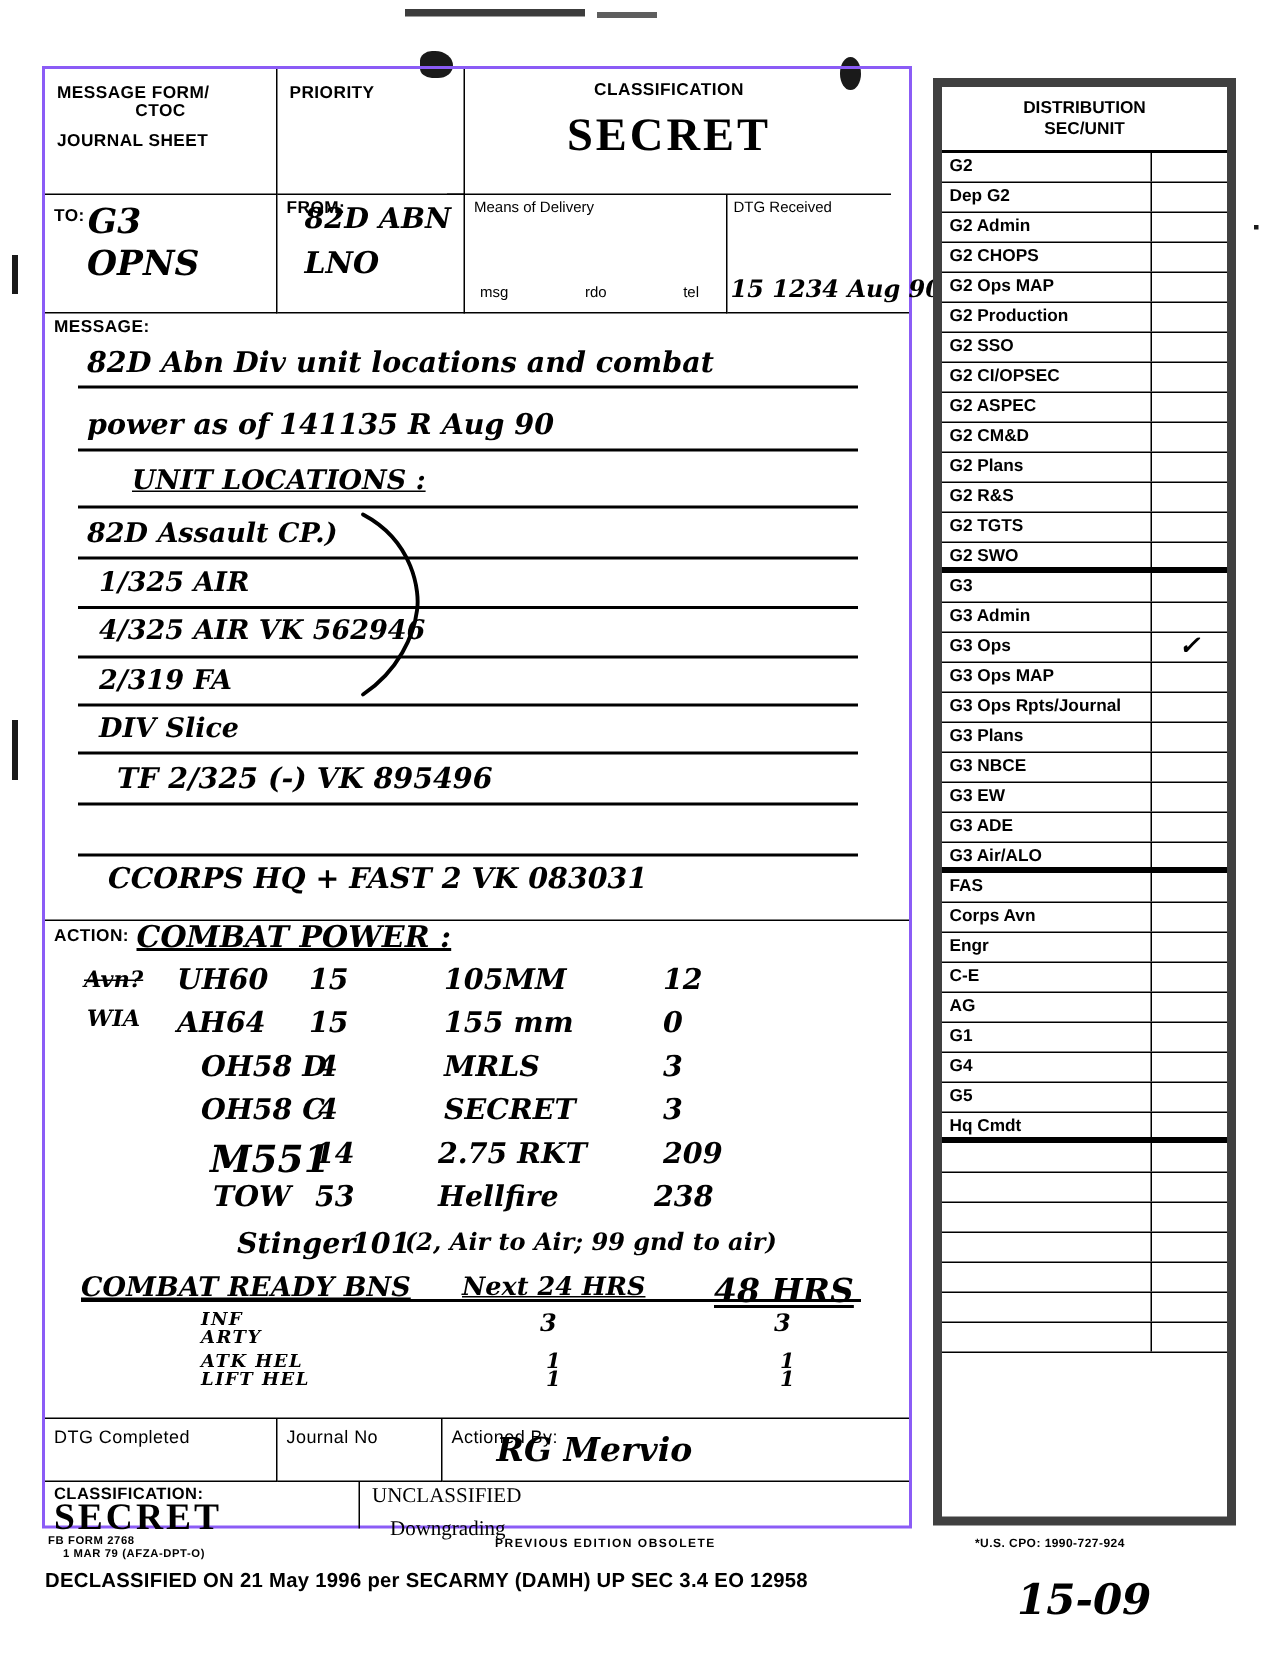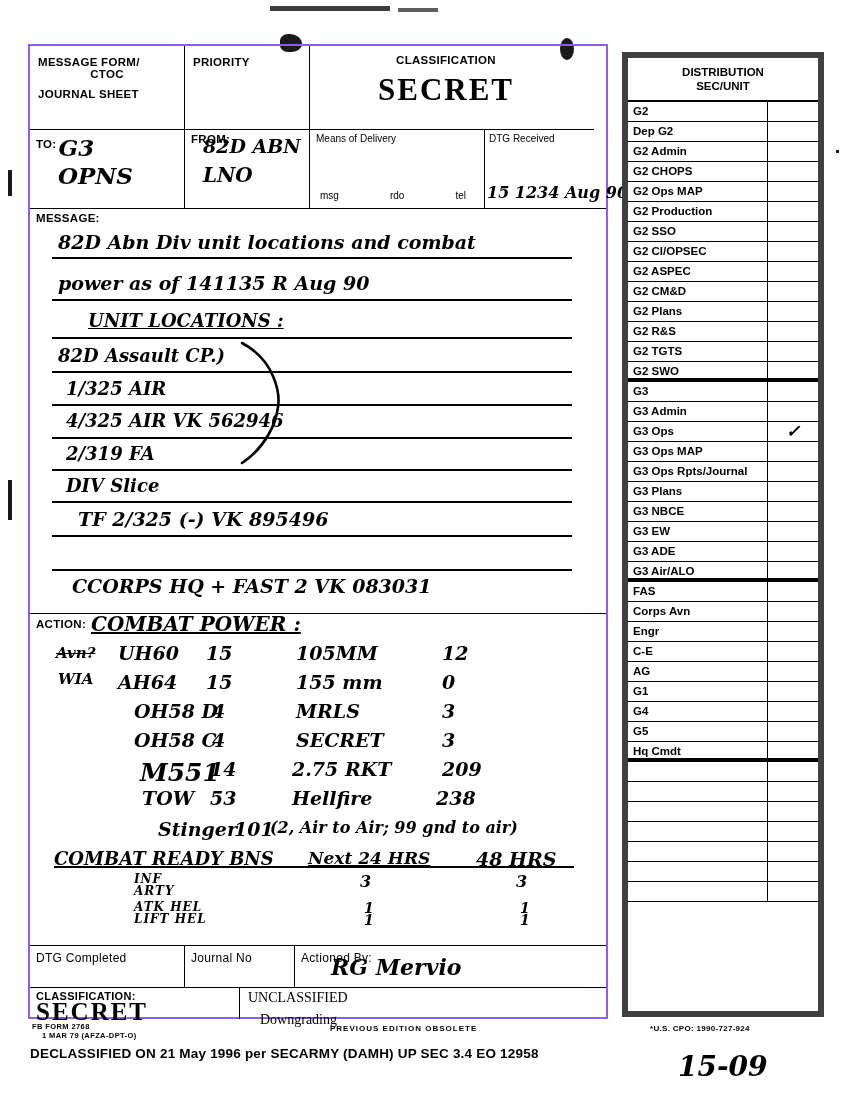--- a/index.html
+++ b/index.html
@@ -270,21 +270,21 @@
         <span class="hw" style="position:absolute;left:406px;font-size:19px;">238</span>
       </div>
       <div style="position:absolute;left:0;top:204px;width:576px;">
         <span class="hw" style="position:absolute;left:128px;font-size:19px;">Stinger</span>
         <span class="hw" style="position:absolute;left:204px;font-size:19px;">101</span>
         <span class="hw" style="position:absolute;left:240px;font-size:16px;">(2, Air to Air;  99 gnd to air)</span>
       </div>
 
       <div class="hw" style="position:absolute;left:24px;top:234px;font-size:18px;text-decoration:underline;">COMBAT  READY  BNS</div>
       <div class="hw" style="position:absolute;left:278px;top:234px;font-size:17px;text-decoration:underline;">Next 24 HRS</div>
-      <div class="hw" style="position:absolute;left:446px;top:234px;font-size:19px;text-decoration:underline;">48 HRS</div>
+      <div class="hw" style="position:absolute;left:446px;top:234px;font-size:22px;text-decoration:underline;">48 HRS</div>
 
       <div style="position:absolute;left:0;top:258px;width:576px;">
         <span class="hw" style="position:absolute;left:104px;font-size:12px;letter-spacing:1px;">INF</span>
         <span class="hw" style="position:absolute;left:330px;font-size:16px;">3</span>
         <span class="hw" style="position:absolute;left:486px;font-size:16px;">3</span>
       </div>
       <div style="position:absolute;left:0;top:270px;width:576px;">
         <span class="hw" style="position:absolute;left:104px;font-size:12px;letter-spacing:1px;">ARTY</span>
         <span class="hw" style="position:absolute;left:330px;font-size:16px;"></span>
         <span class="hw" style="position:absolute;left:486px;font-size:16px;"></span>

